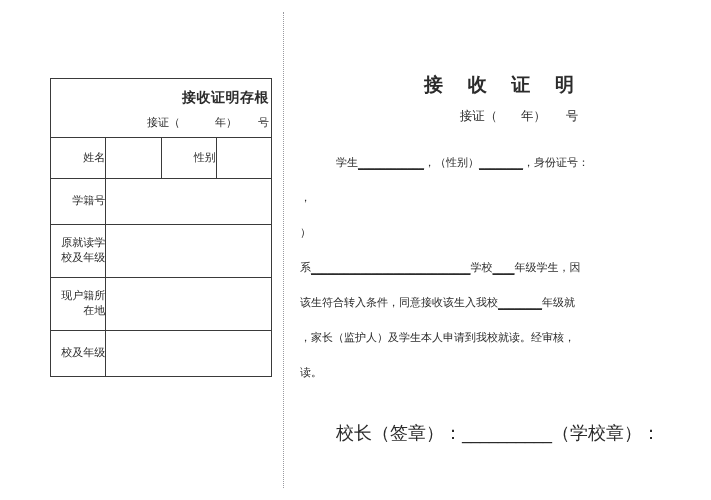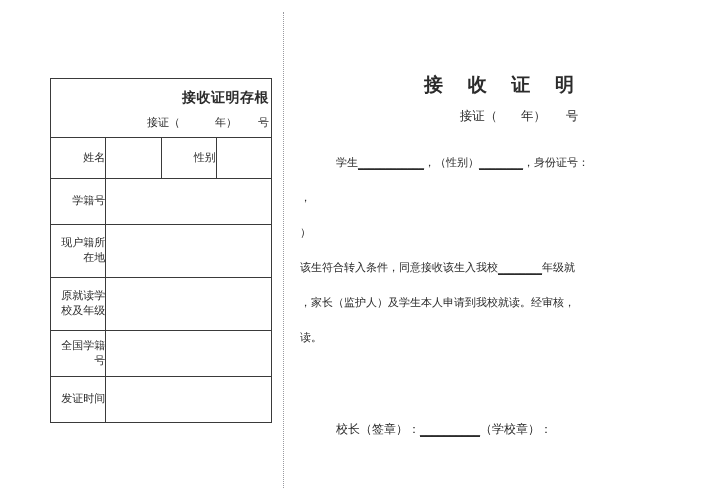--- a/index.html
+++ b/index.html
@@ -105,21 +105,21 @@
   .indent {
     padding-left: 36px;
   }
   .ul {
     text-decoration: underline;
     text-decoration-thickness: 1px;
     text-underline-offset: 3px;
     white-space: pre;
   }
   #sign-line {
-    font-size: 12px;
+    font-size: 18px;
     line-height: 1.2;
     white-space: pre;
     margin: 0;
     padding-left: 36px;
     position: absolute;
     top: 348px;
   }
 </style>
 </head>
 <body>
@@ -142,56 +142,53 @@
         <td class="sex-lbl">性别</td>
         <td class="sex-val"></td>
       </tr>
 
       <tr class="row-tall">
         <td class="lbl">学籍号</td>
         <td class="blank-cell" colspan="3"></td>
       </tr>
 
       <tr class="row-mid">
+        <td class="lbl">原就读学
+校及年级</td>
+        <td class="blank-cell" colspan="3"></td>
+      </tr>
+
+      <tr class="row-mid">
         <td class="lbl">现户籍所
 在地</td>
         <td class="blank-cell" colspan="3"></td>
       </tr>
 
-      <tr class="row-mid">
-        <td class="lbl">原就读学
-校及年级</td>
+      <tr class="row-tall">
+        <td class="lbl">校及年级</td>
         <td class="blank-cell" colspan="3"></td>
       </tr>
 
-      <tr class="row-tall">
-        <td class="lbl">全国学籍号</td>
-        <td class="blank-cell" colspan="3"></td>
-      </tr>
-
-      <tr class="row-tall">
-        <td class="lbl">发证时间</td>
-        <td class="blank-cell" colspan="3"></td>
-      </tr>
     </tbody>
   </table>
 </div>
 
 <div id="cert">
 
   <div id="cert-title">接 收 证 明</div>
   <div id="cert-sub">接证（      年）     号</div>
 
   <p class="body-line indent"><span>学生</span><span class="ul">____________</span><span>，（性别）</span><span class="ul">________</span><span>，身份证号：</span></p>
 
   <p class="body-line">，</p>
 
 
   <p class="body-line">）</p>
 
+  <p class="body-line"><span>系</span><span class="ul">_____________________________</span><span>学校</span><span class="ul">____</span><span>年级学生，因</span></p>
 
   <p class="body-line"><span>该生符合转入条件，同意接收该生入我校</span><span class="ul">________</span><span>年级就</span></p>
 
   <p class="body-line">，家长（监护人）及学生本人申请到我校就读。经审核，</p>
 
   <p class="body-line">读。</p>
 
   <p id="sign-line"><span>校长（签章）：</span><span class="ul">__________</span><span>（学校章）：</span></p>
 
 </div>

